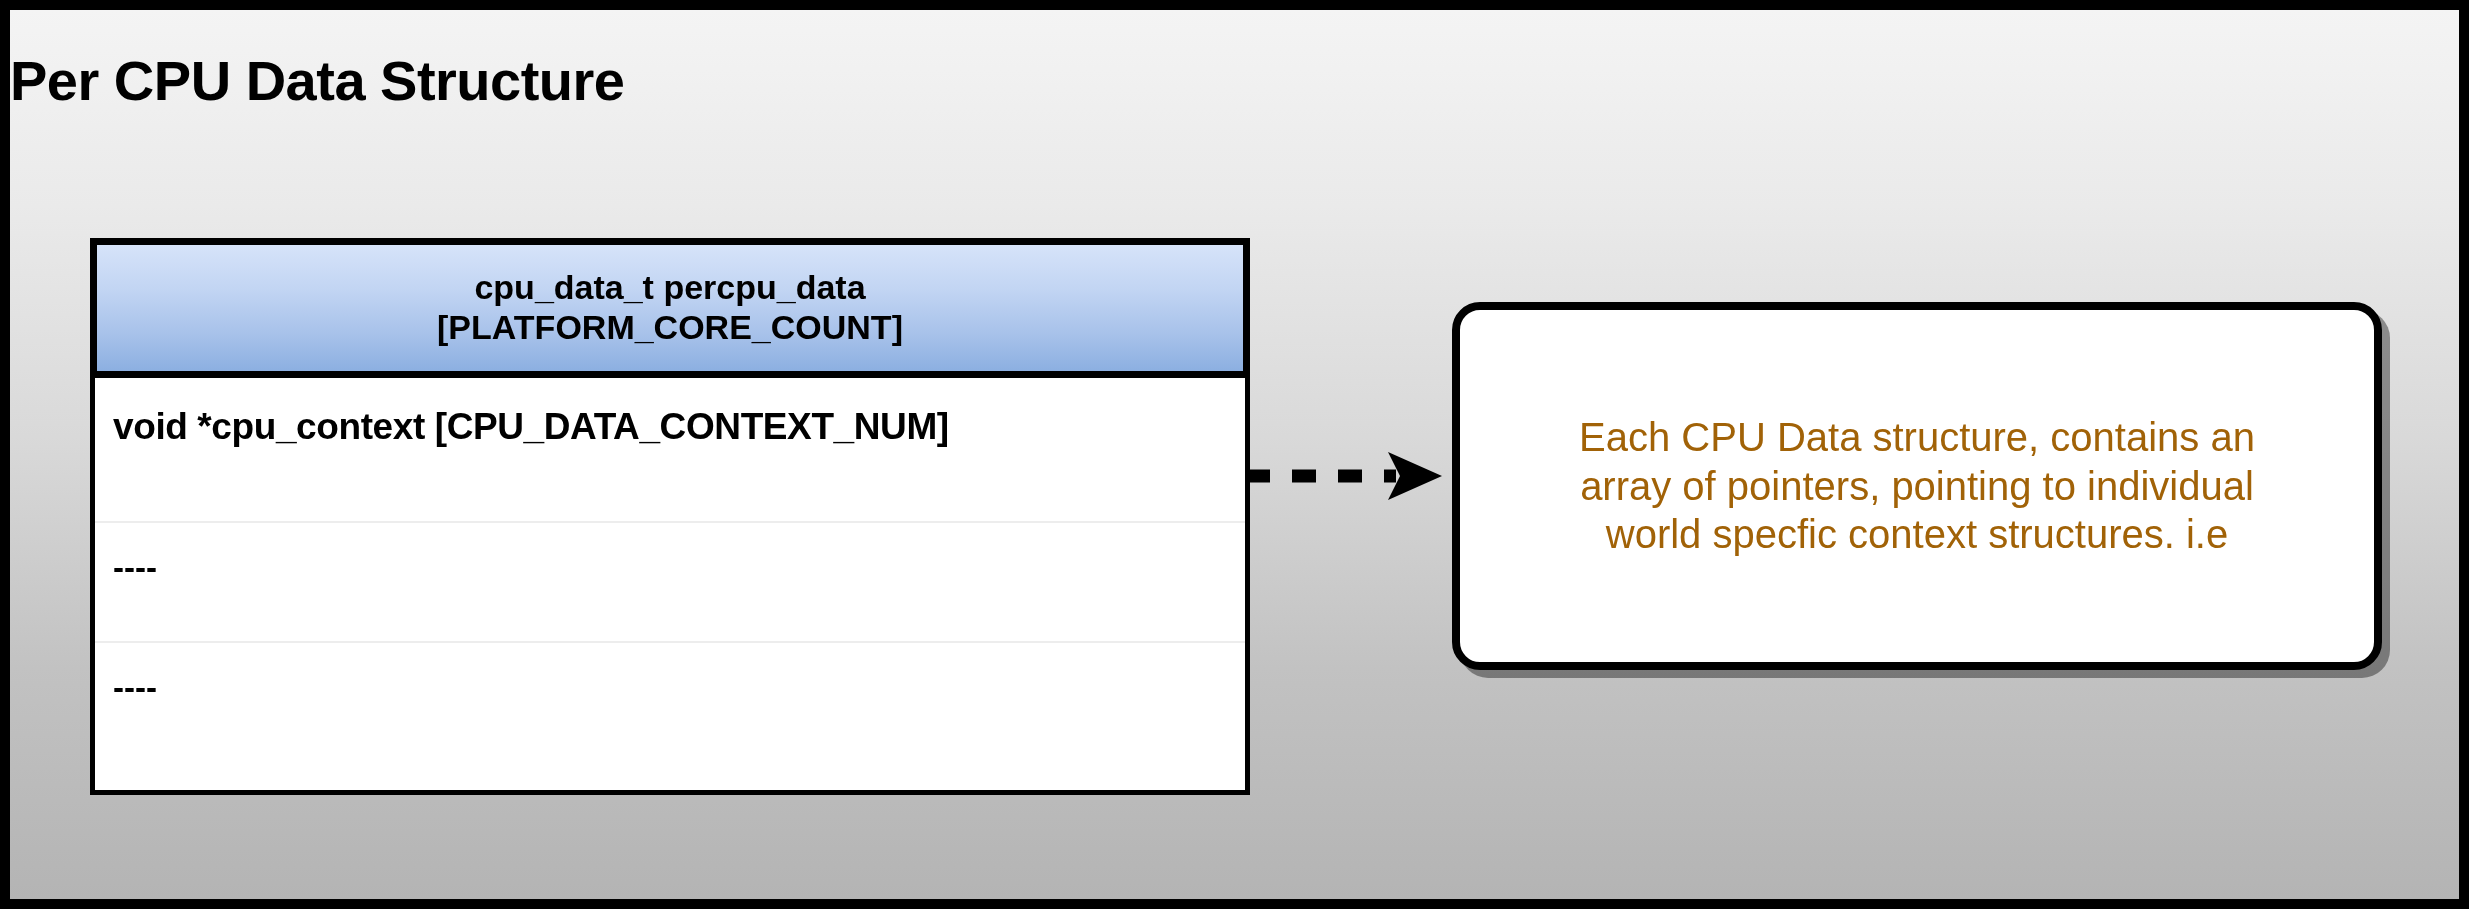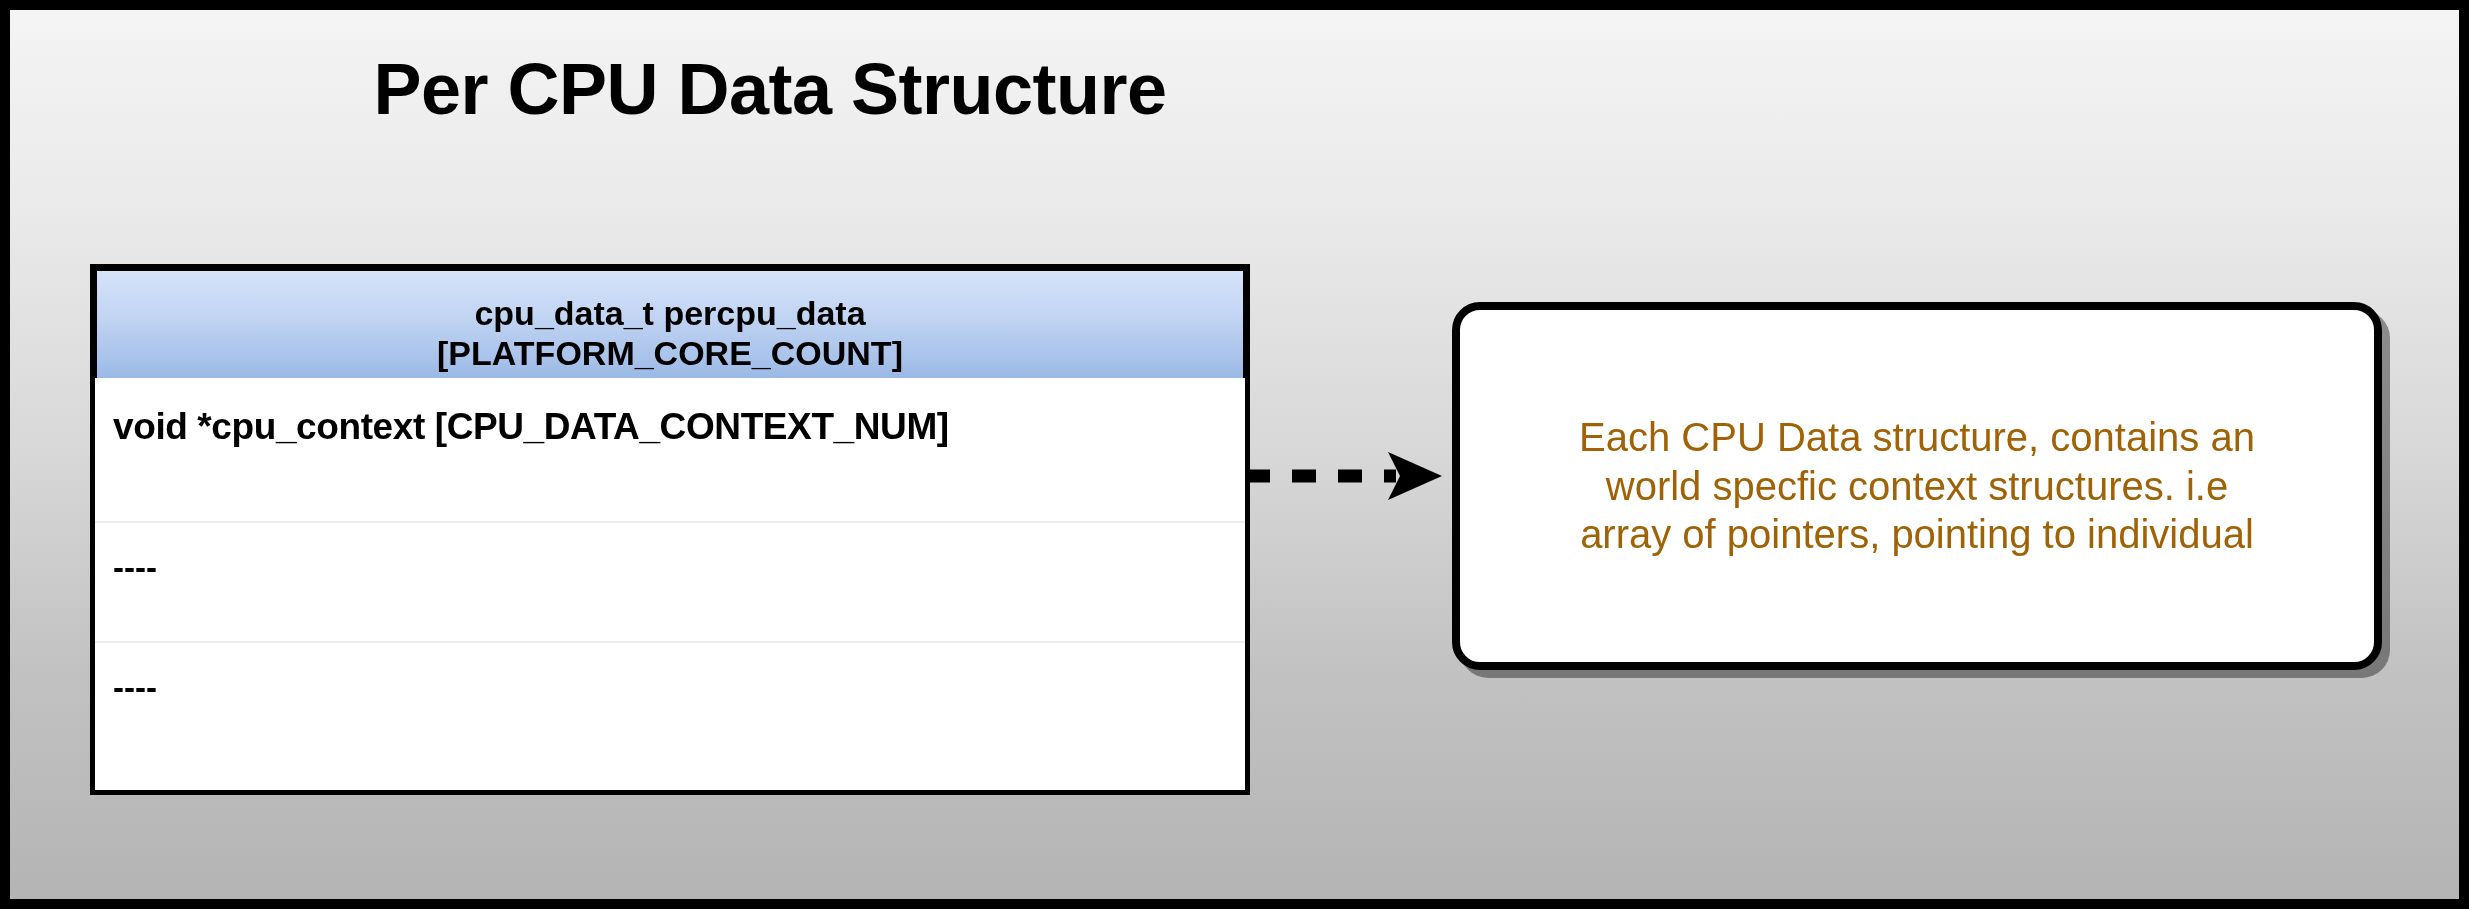--- a/index.html
+++ b/index.html
@@ -27,22 +27,22 @@
     background: linear-gradient(to bottom, #f4f4f4 0%, #eaeaea 22%, #d9d9d9 48%, #c2c2c2 74%, #b4b4b4 100%);
     overflow: hidden;
   }
 
   
   #title {
     position: absolute;
     left: 0;
     top: 38px;
     width: 1520px;
-    text-align: center;
-    font-size: 72px;
+    text-align: left;
+    font-size: 56px;
     font-weight: bold;
     color: #000000;
     font-family: "Liberation Sans", sans-serif;
     letter-spacing: -0.5px;
     white-space: nowrap;
   }
 
   
   #struct-box {
     position: absolute;
@@ -63,21 +63,20 @@
     background: linear-gradient(to bottom, #d6e3f9 0%, #c2d5f3 35%, #a8c2ea 70%, #8cafe1 100%);
     display: flex;
     flex-direction: column;
     align-items: center;
     justify-content: center;
     color: #000000;
     font-size: 34px;
     font-weight: bold;
     line-height: 1.17;
     text-align: center;
-    margin-top: 26px;
   }
 
   #struct-header .hdr-line { display: block; white-space: nowrap; }
 
   #struct-body {
     position: absolute;
     left: 0;
     top: 140px;
     width: 1160px;
     height: 417px;
@@ -189,19 +188,19 @@
     <div id="connector">
       <svg width="200" height="56" viewBox="0 0 200 56">
         <line x1="0" y1="28" x2="150" y2="28" stroke="#000000" stroke-width="13" stroke-dasharray="24 22"></line>
         <polygon points="142,4 196,28 142,52 154,28" fill="#000000"></polygon>
       </svg>
     </div>
 
     <div id="note-box">
       <div id="note-text">
         <span class="note-line">Each CPU Data structure, contains an</span>
+        <span class="note-line">array of pointers, pointing to individual</span>
         <span class="note-line">world specfic context structures. i.e</span>
-        <span class="note-line">array of pointers, pointing to individual</span>
       </div>
     </div>
 
   </div>
 </div>
 
 </body></html>

